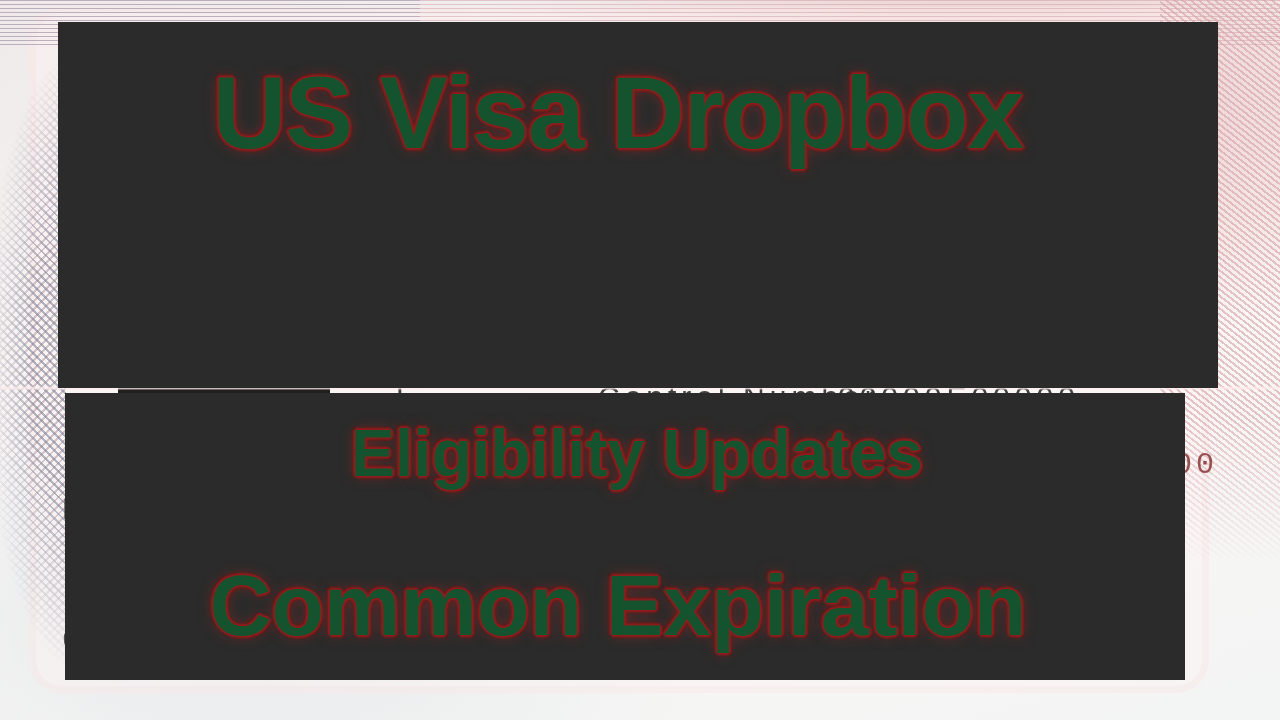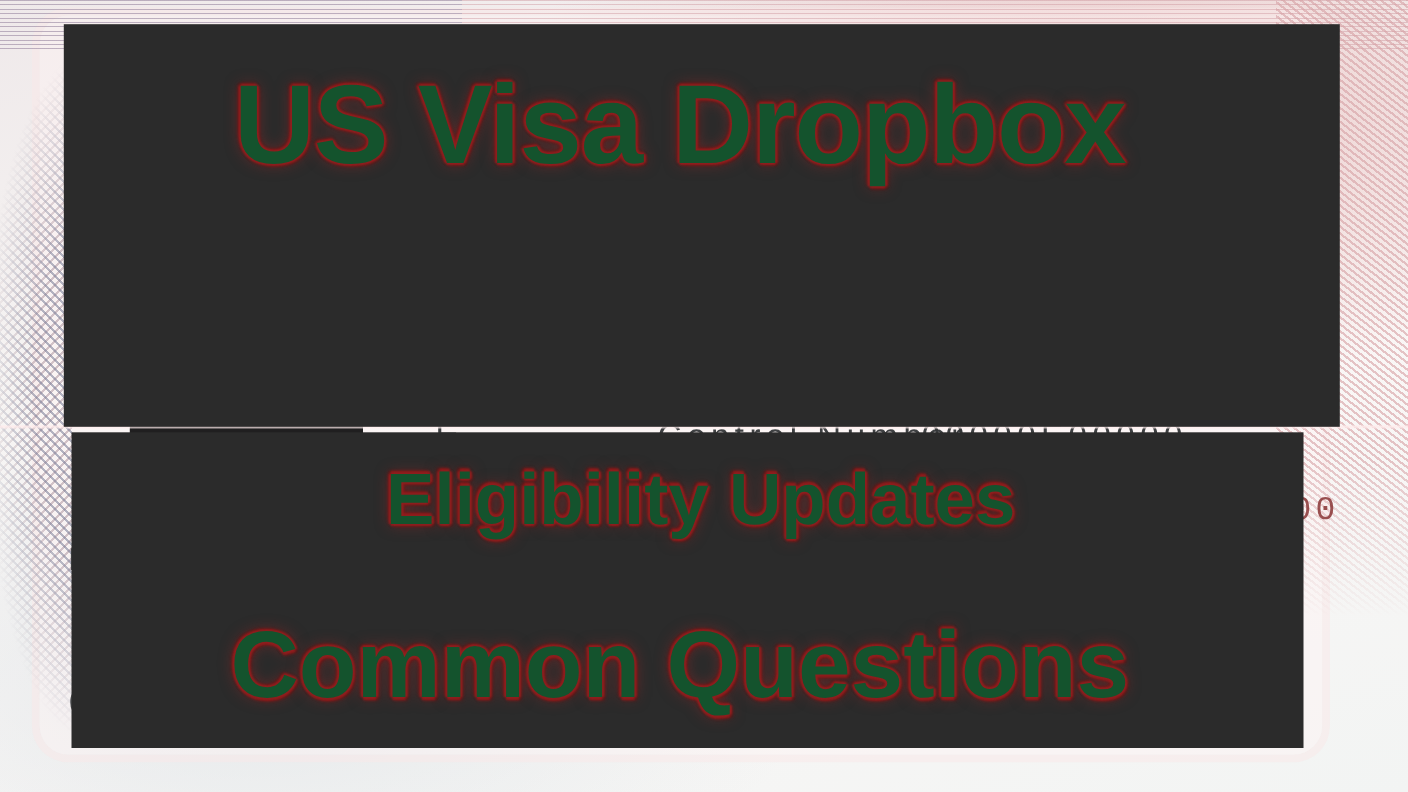--- a/index.html
+++ b/index.html
@@ -222,15 +222,15 @@
     <div class="vf-mrz" style="left:62px; top:624px;">0000000000000000000000000000000000000000000000</div>
 
     <div class="vf-hairline"></div>
   </div>
 
   <div class="panel" id="panel-top"></div>
   <div class="panel" id="panel-bottom"></div>
 
   <div class="headline" id="line-1">US Visa Dropbox</div>
   <div class="headline" id="line-3">Eligibility Updates</div>
-  <div class="headline" id="line-4">Common Questions</div>
+  <div class="headline" id="line-4">Common Expiration</div>
 
 </div>
 
 </body></html>

